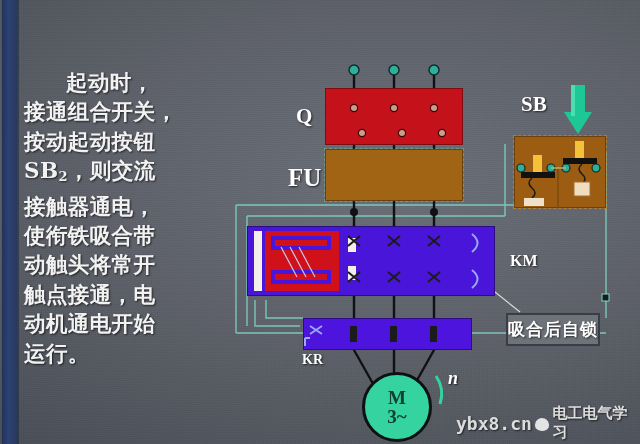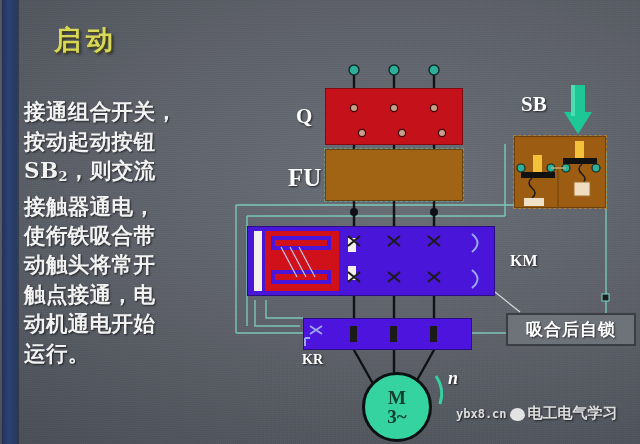--- a/index.html
+++ b/index.html
@@ -51,48 +51,47 @@
         box-shadow:inset 0 0 0 1px rgba(0,0,0,.3);}
 
   
   #motor{left:362px;top:372px;width:64px;height:64px;border-radius:50%;
     background:#35d3a0;border:3px solid #0d1113;display:flex;flex-direction:column;
     align-items:center;justify-content:center;line-height:1;}
   #motor span{color:#11402f;font-size:19px;font-weight:bold;
     font-family:"Liberation Serif","DejaVu Serif",serif;}
 
   
-  #anno{left:506px;top:313px;padding:3px 18px;background:#6e7279;
+  #anno{left:506px;top:313px;padding:3px 0;background:#6e7279;
     border:2px solid #3a3d44;color:#fff;font-size:17px;font-weight:bold;
     letter-spacing:1px;text-shadow:1px 1px 2px rgba(0,0,0,.6);
     font-family:"DejaVu Serif","Liberation Serif",serif;}
 
   
   #wm{left:456px;top:404px;display:flex;align-items:center;gap:3px;
       color:#e8e8e8;font-size:15px;font-weight:bold;opacity:.92;
       text-shadow:1px 1px 2px rgba(0,0,0,.7);
       font-family:"DejaVu Sans","Liberation Sans",sans-serif;}
-  #wm .mono{font-family:"DejaVu Sans Mono","Liberation Mono",monospace;font-size:12px;}
+  #wm .mono{font-family:"DejaVu Sans Mono","Liberation Mono",monospace;font-size:18px;}
   #wm .wc{display:inline-block;width:15px;height:13px;background:#f0f0f0;
     border-radius:50% 50% 45% 50%/55% 55% 45% 45%;position:relative;top:1px;}
 
   svg{position:absolute;left:0;top:0;width:640px;height:444px;overflow:visible;}
 </style>
 </head>
 <body>
 
 <div id="stage">
 
   <div class="abs" id="bluebar"></div>
   <div class="abs" id="bluebar-edge"></div>
 
-  <div class="abs" id="title">启动</div>
 
   <div class="abs" id="para">
-    <br>
+    <span>起动时，</span><br>
     <span style="margin-left:-42px;display:inline-block">接通组合开关，</span><br>
     <span style="margin-left:-42px;display:inline-block">按动起动按钮</span><br>
     <span style="margin-left:-42px;display:inline-block">SB<sub>2</sub>，则交流</span><br>
     <span style="margin-left:-42px;display:inline-block">接触器通电，</span><br>
     <span style="margin-left:-42px;display:inline-block">使衔铁吸合带</span><br>
     <span style="margin-left:-42px;display:inline-block">动触头将常开</span><br>
     <span style="margin-left:-42px;display:inline-block">触点接通，电</span><br>
     <span style="margin-left:-42px;display:inline-block">动机通电开始</span><br>
     <span style="margin-left:-42px;display:inline-block">运行。</span>
   </div>

